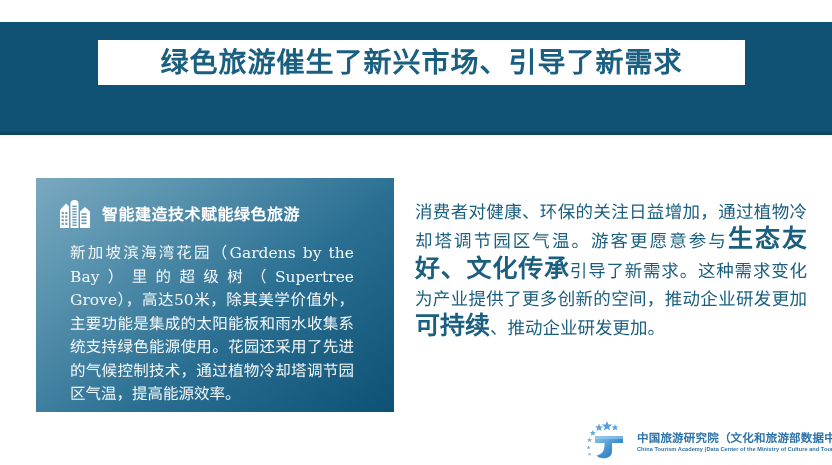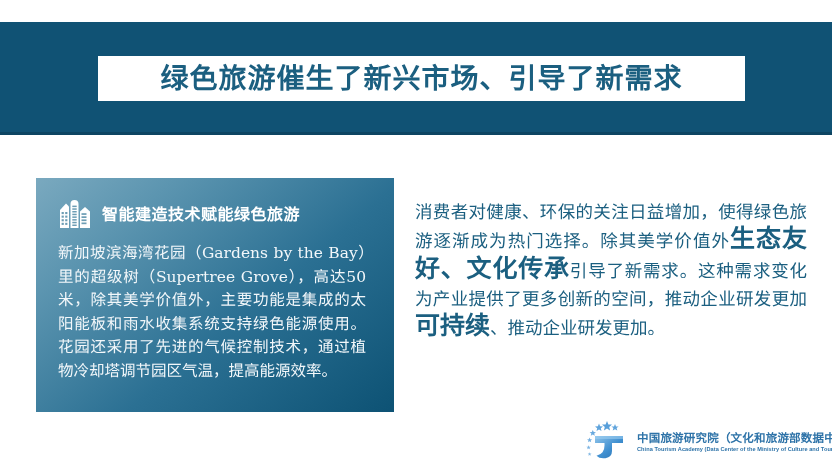--- a/index.html
+++ b/index.html
@@ -22,21 +22,21 @@
     top: 22px;
     width: 832px;
     height: 113px;
     background: #105274;
     border-bottom: 3px solid #0d4562;
     box-sizing: border-box;
   }
   .title-box {
     position: absolute;
     left: 98px;
-    top: 56px;
+    top: 40px;
     width: 647px;
     height: 45px;
     background: #ffffff;
     display: flex;
     align-items: center;
     justify-content: center;
   }
   .title-text {
     font-family: "DejaVu Sans", "Liberation Sans", sans-serif;
     font-size: 28px;
@@ -77,21 +77,21 @@
     color: #ffffff;
     letter-spacing: 0.5px;
     white-space: nowrap;
   }
   .card-body-text {
     font-family: "DejaVu Serif", "Liberation Serif", serif;
     font-size: 15.5px;
     line-height: 1.52;
     color: #f2f7fa;
     text-align: justify;
-    margin: 0;
+    margin: 12px;
   }
 
   
   .right-col {
     position: absolute;
     left: 415px;
     top: 198px;
     width: 392px;
   }
   .right-par {
@@ -191,21 +191,21 @@
         <rect x="23.5" y="26.5" width="5" height="1.7" fill="#6d9db4"></rect>
       </g>
     </svg>
     <div class="card-head-text">智能建造技术赋能绿色旅游</div>
   </div>
 
   <p class="card-body-text">新加坡滨海湾花园（Gardens by the Bay）里的超级树（Supertree Grove），高达50米，除其美学价值外，主要功能是集成的太阳能板和雨水收集系统支持绿色能源使用。花园还采用了先进的气候控制技术，通过植物冷却塔调节园区气温，提高能源效率。</p>
 </div>
 
 <div class="right-col">
-  <p class="right-par" id="right-paragraph"><span>消费者对健康、环保的关注日益增加，使得绿色旅游逐渐成为热门选择。除其美学价值外</span><span class="emph">生态友好、文化传承</span><span>引导了新需求。这种需求变化为产业提供了更多创新的空间，推动企业研发更加</span><span class="emph">可持续</span><span>、推动企业研发更加。</span></p>
+  <p class="right-par" id="right-paragraph"><span>消费者对健康、环保的关注日益增加，通过植物冷却塔调节园区气温。游客更愿意参与</span><span class="emph">生态友好、文化传承</span><span>引导了新需求。这种需求变化为产业提供了更多创新的空间，推动企业研发更加</span><span class="emph">可持续</span><span>、推动企业研发更加。</span></p>
 </div>
 
 <div class="footer-logo">
   <svg class="logo-mark" viewBox="0 0 46 40" aria-hidden="true">
     <defs>
       <linearGradient id="tgrad" x1="0" y1="0" x2="1" y2="1">
         <stop offset="0%" stop-color="#8fc4ea"></stop>
         <stop offset="55%" stop-color="#3f8fd0"></stop>
         <stop offset="100%" stop-color="#2a6fae"></stop>
       </linearGradient>

